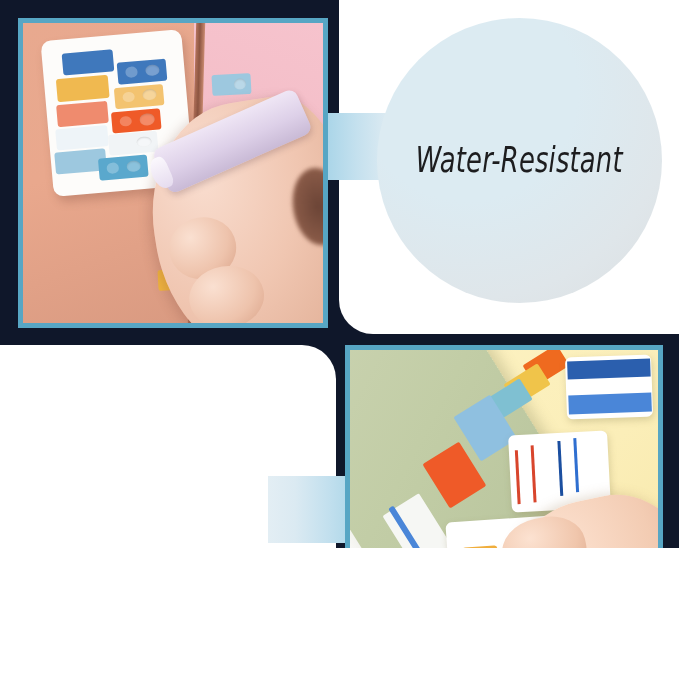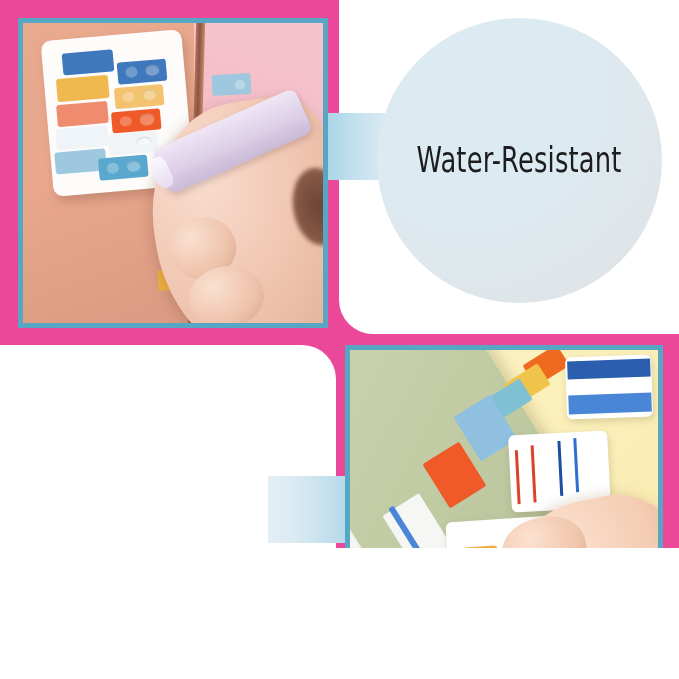--- a/index.html
+++ b/index.html
@@ -4,23 +4,24 @@
 <style>
   html, body {
     margin: 0;
     padding: 0;
     background: #ffffff;
   }
   #infographic {
     position: relative;
     width: 679px;
     height: 548px;
-    background: #ec4899;
+    background: #0f172a;
     overflow: hidden;
     font-family: "Liberation Sans", sans-serif;
+    font-style: italic;
   }
 
   
   .panel-white {
     position: absolute;
     background: #ffffff;
   }
   #panel-water {
     left: 339px; top: 0px; width: 340px; height: 334px;
     border-bottom-left-radius: 34px;

